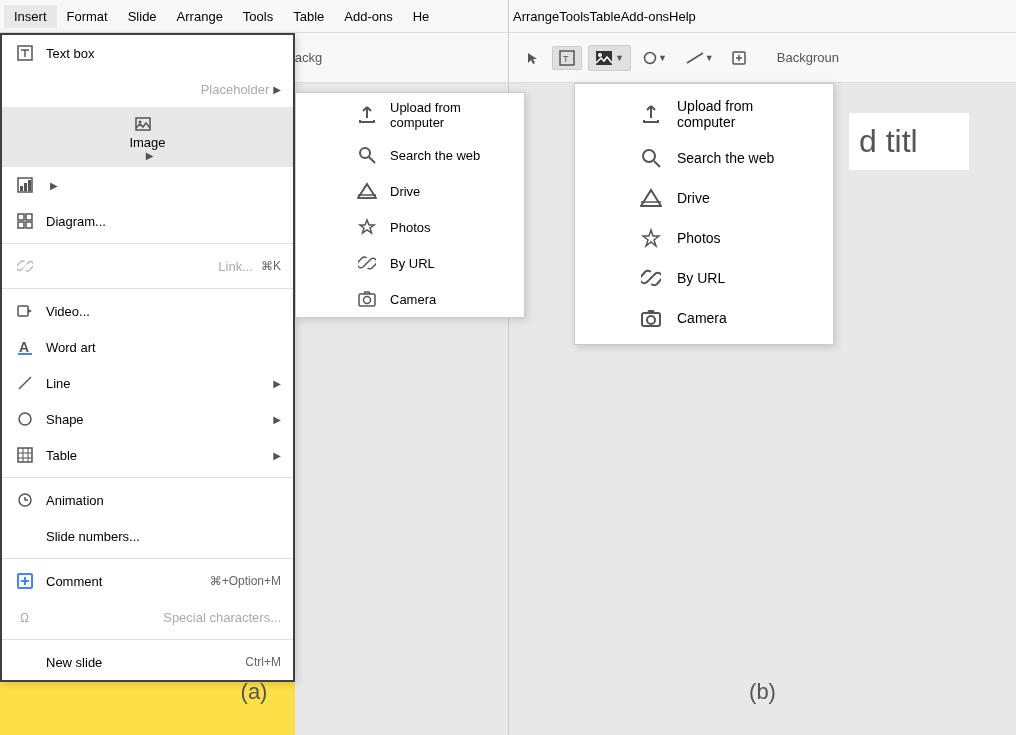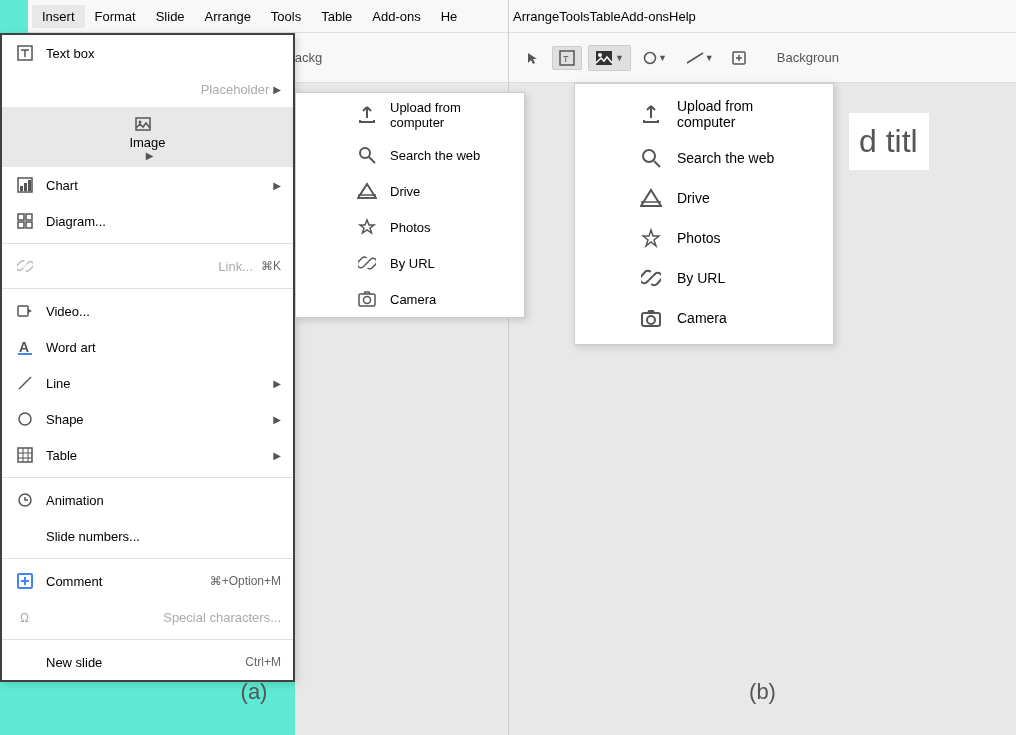--- a/index.html
+++ b/index.html
@@ -11,22 +11,21 @@
       width: 1016px;
       height: 735px;
       overflow: hidden;
     }
 
     
     .panel-a {
       width: 508px;
       height: 735px;
       position: relative;
-      background: #5eead4;
-      padding-left: 28px;
+      background: #fde047;
     }
 
     .menubar-a {
       display: flex;
       align-items: center;
       background: #f8f8f8;
       border-bottom: 1px solid #ddd;
       height: 33px;
       padding: 0 4px;
     }
@@ -259,21 +258,21 @@
     }
 
     .slide-b-content {
       position: absolute;
       top: 30px;
       left: 340px;
       font-size: 32px;
       color: #555;
       background: #fff;
       padding: 10px 0px 10px 10px;
-      width: 80px;
+      width: 120px;
       overflow: hidden;
     }
 
   </style>
 </head>
 <body>
 
 <div class="panel-a">
 
   <div class="menubar-a">
@@ -320,21 +319,20 @@
 
     <div class="menu-row">
       <span class="icon">
         <svg width="16" height="16" viewBox="0 0 16 16">
             <rect x="1" y="1" width="14" height="14" fill="none" stroke="#555" stroke-width="1.5"></rect>
             <rect x="3" y="9" width="3" height="5" fill="#555"></rect>
             <rect x="7" y="6" width="3" height="8" fill="#555"></rect>
             <rect x="11" y="3" width="3" height="11" fill="#555"></rect>
           </svg>
       </span>
-      <span class="label">Chart</span>
       <span class="arrow">▶</span>
     </div>
 
     <div class="menu-row">
       <span class="icon">
         <svg width="16" height="16" viewBox="0 0 16 16">
             <rect x="1" y="1" width="6" height="6" fill="none" stroke="#555" stroke-width="1.5"></rect>
             <rect x="9" y="1" width="6" height="6" fill="none" stroke="#555" stroke-width="1.5"></rect>
             <rect x="1" y="9" width="6" height="6" fill="none" stroke="#555" stroke-width="1.5"></rect>
             <rect x="9" y="9" width="6" height="6" fill="none" stroke="#555" stroke-width="1.5"></rect>

